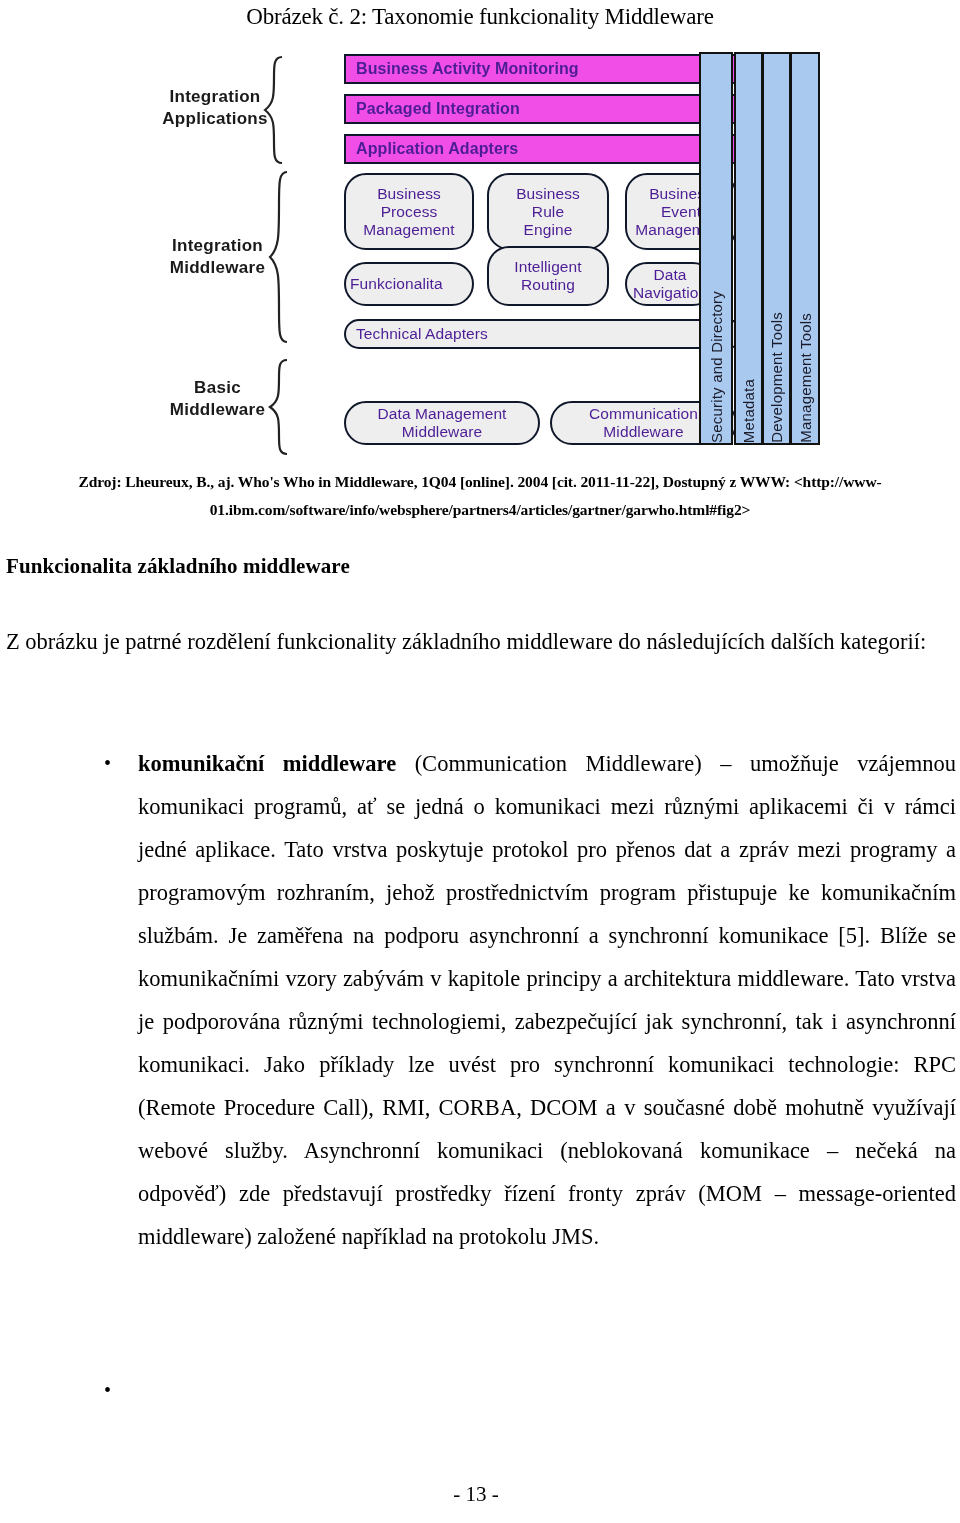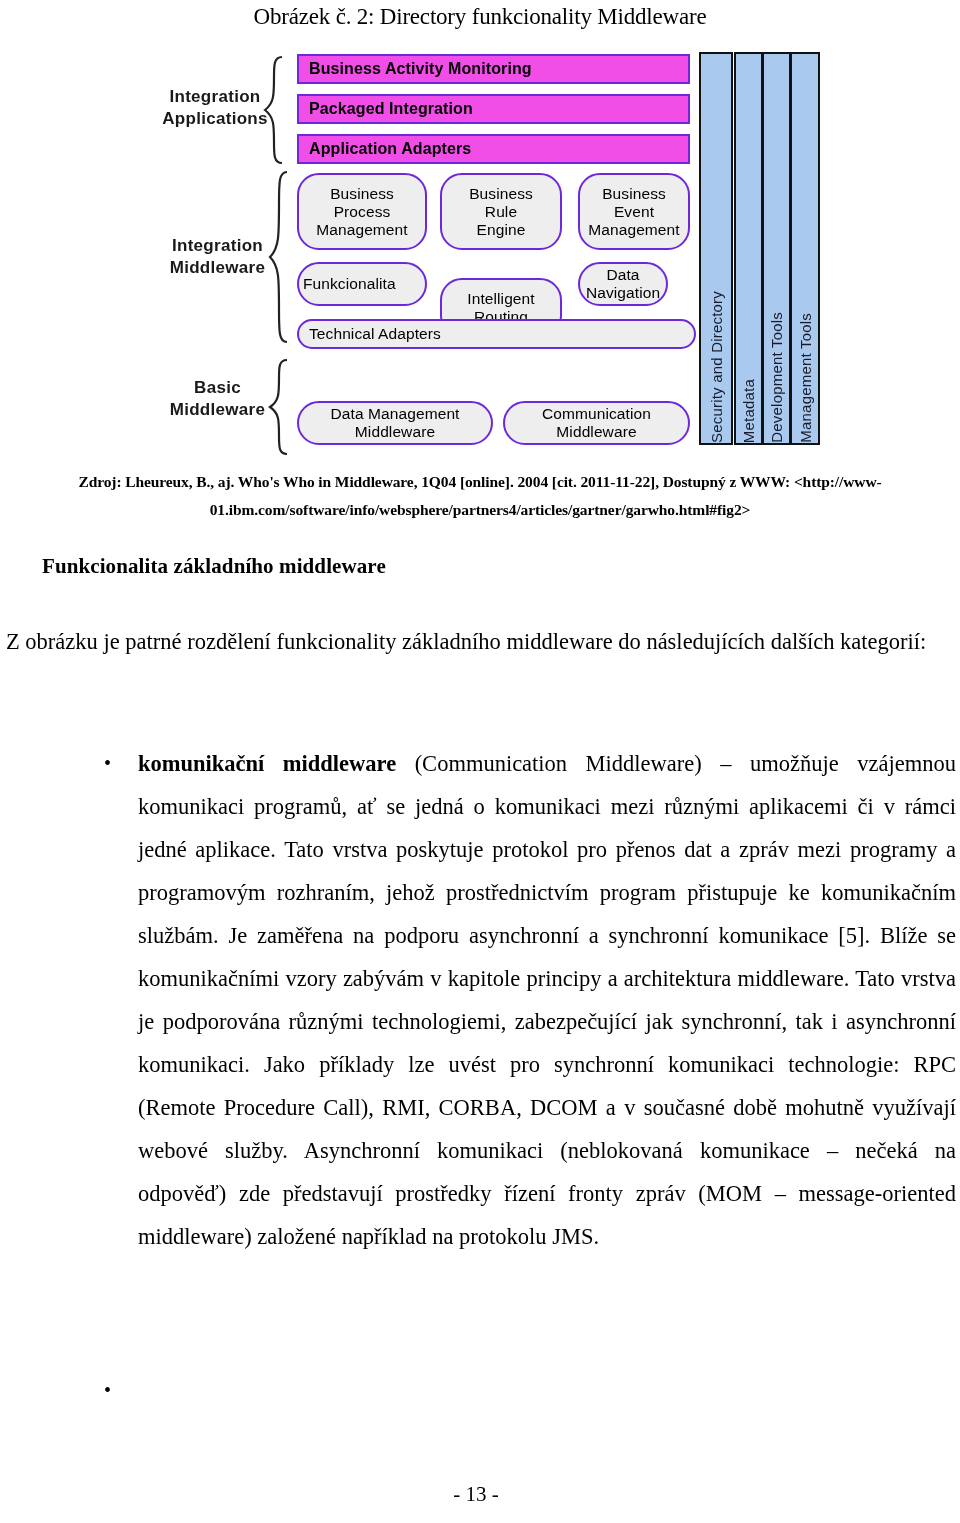--- a/index.html
+++ b/index.html
@@ -54,29 +54,30 @@
     color: #222;
     font-family: "Liberation Serif", serif;
     line-height: 1;
     transform-origin: center center;
   }
   .brace svg { display: block; }
 
   .dbox {
     position: absolute;
     box-sizing: border-box;
-    border: 2px solid #6d28d9;
+    border: 2px solid #0f172a;
     font-family: "Liberation Sans", sans-serif;
     font-size: 15.5px;
     line-height: 18px;
-    color: #000000;
+    color: #4c1d95;
     letter-spacing: 0.1px;
     display: flex;
     align-items: center;
     overflow: hidden;
+    margin-left: 47px;
   }
   .dbox.magenta {
     background: #f14ee8;
     padding-left: 10px;
     justify-content: flex-start;
     font-weight: bold;
     font-size: 16px;
   }
   .dbox.grey {
     background: #eeeeee;
@@ -132,21 +133,20 @@
 
   
   .heading {
     position: absolute;
     left: 6px;
     top: 554px;
     font-family: "Liberation Serif", serif;
     font-weight: bold;
     font-size: 21px;
     letter-spacing: 0.1px;
-    margin-left: 36px;
   }
 
   .para {
     position: absolute;
     left: 6px;
     width: 950px;
     font-family: "Liberation Serif", serif;
     font-size: 22.5px;
     line-height: 43px;
     text-align: justify;
@@ -192,21 +192,21 @@
     top: 1482px;
     width: 952px;
     text-align: center;
     font-family: "Liberation Serif", serif;
     font-size: 21px;
   }
 </style>
 </head>
 <body>
 
-<div class="fig-caption">Obrázek č. 2: Directory funkcionality Middleware</div>
+<div class="fig-caption">Obrázek č. 2: Taxonomie funkcionality Middleware</div>
 
 <div class="diagram">
 
   <div class="side-label" style="left:150px; top:44px; width:130px;">
     <div>Integration</div>
     <div>Applications</div>
   </div>
 
   <div class="brace" style="left:262px; top:13px;">
     <svg width="22" height="110" viewBox="0 0 22 110">
@@ -255,21 +255,21 @@
       <span>Event</span>
       <span>Management</span>
     </div>
   </div>
 
   <div class="dbox grey left" style="left:297px; top:220px; width:130px; height:44px;">
     <div class="lines">
       <span>Funkcionalita</span>
     </div>
   </div>
-  <div class="dbox grey" style="left:440px; top:236px; width:122px; height:60px;justify-content:center;">
+  <div class="dbox grey" style="left:440px; top:204px; width:122px; height:60px;justify-content:center;">
     <div class="lines">
       <span>Intelligent</span>
       <span>Routing</span>
     </div>
   </div>
   <div class="dbox grey" style="left:578px; top:220px; width:90px; height:44px;">
     <div class="lines">
       <span>Data</span>
       <span>Navigation</span>
     </div>

